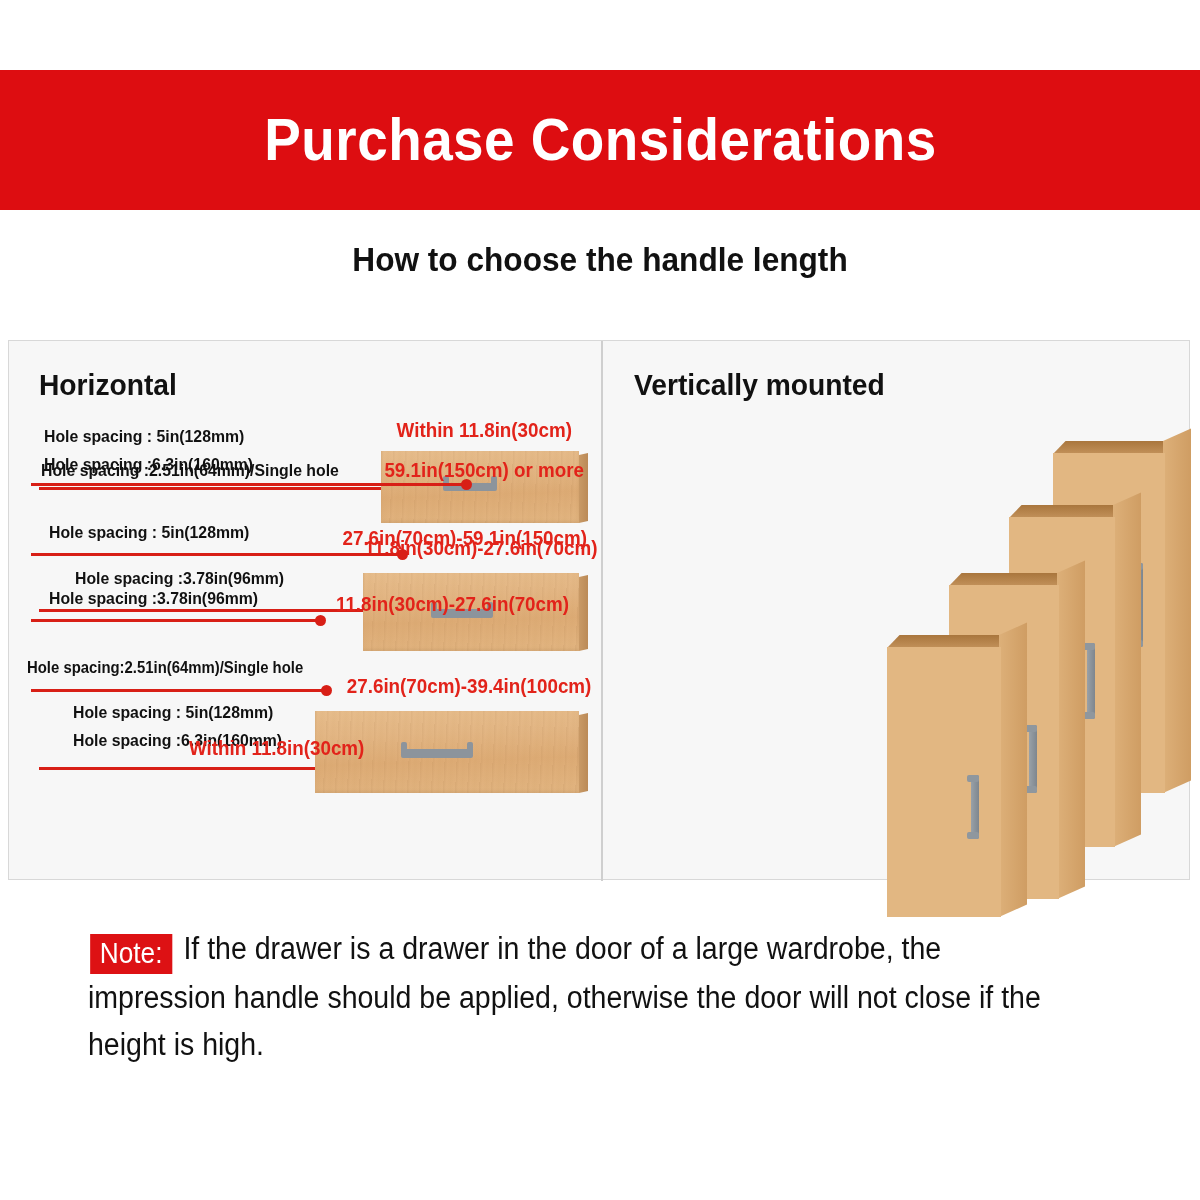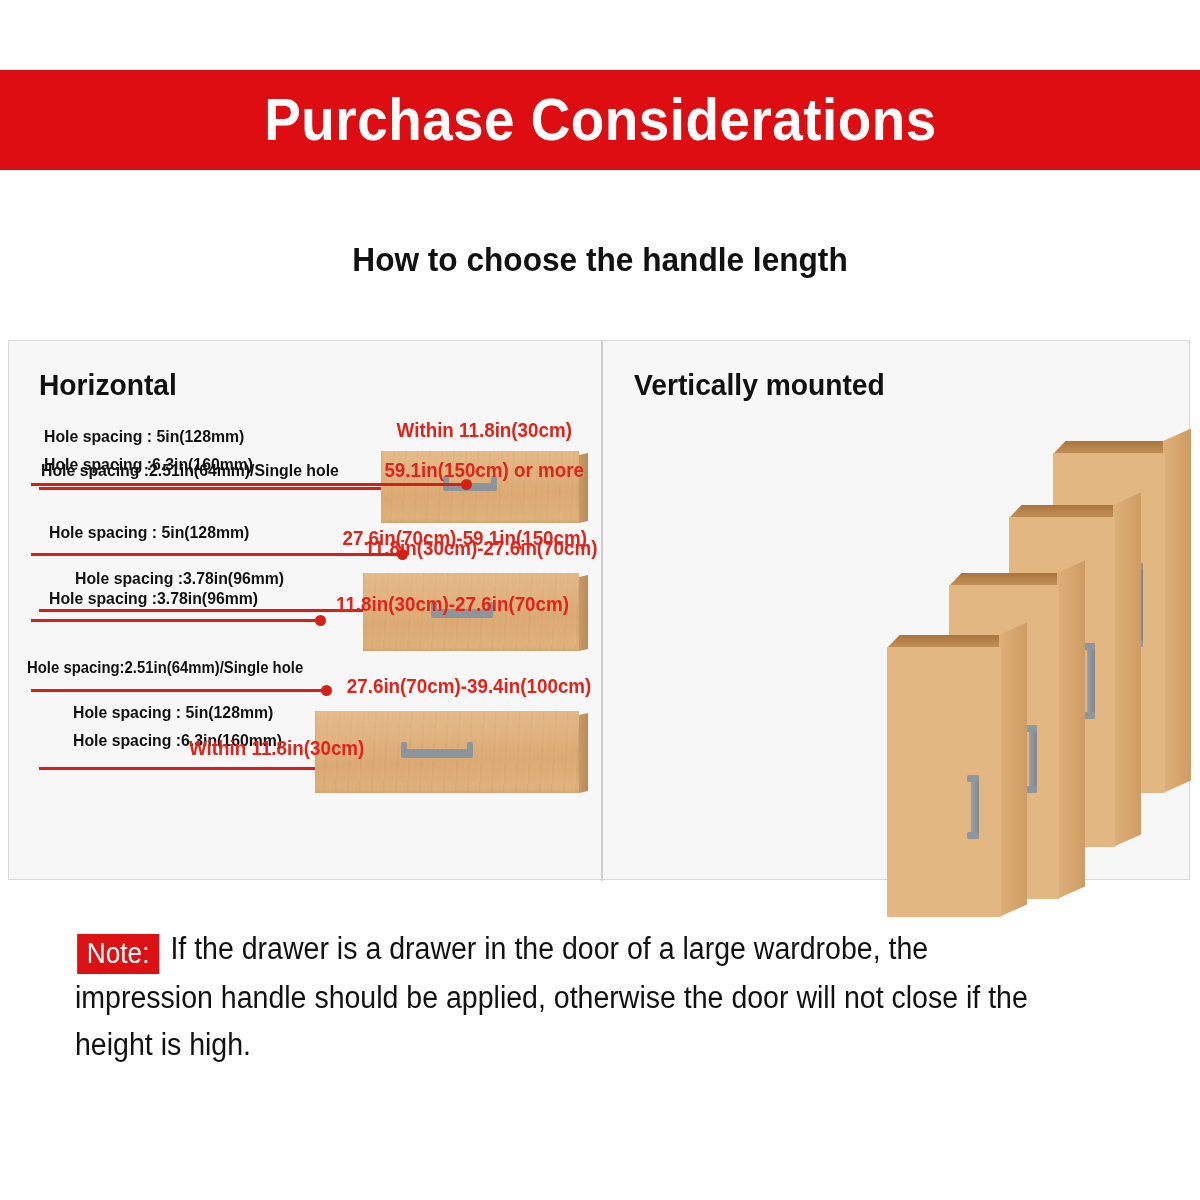--- a/index.html
+++ b/index.html
@@ -6,21 +6,21 @@
   body{
     width:1200px;height:1200px;
     background:#ffffff;
     font-family:"Liberation Sans", sans-serif;
     overflow:hidden;
     position:relative;
   }
 
   
   .banner{
-    position:absolute;left:0;top:70px;width:1200px;height:100px;
+    position:absolute;left:0;top:70px;width:1200px;height:140px;
     background:#dd0d11;
     display:flex;align-items:center;justify-content:center;
   }
   .banner-title{
     color:#ffffff;
     font-size:59px;
     font-weight:bold;
     letter-spacing:0.5px;
     transform:scaleX(0.93);
     white-space:nowrap;
@@ -156,21 +156,21 @@
   .door .dpull::before,
   .door .dpull::after{
     content:"";position:absolute;left:-4px;width:12px;height:7px;background:#8f979e;
     border-radius:2px;
   }
   .door .dpull::before{top:0;}
   .door .dpull::after{bottom:0;}
 
   
   .note-wrap{
-    position:absolute;left:75px;top:925px;width:1060px;
+    position:absolute;left:88px;top:925px;width:1060px;
   }
   .note-badge{
     display:inline-block;
     background:#dd1114;
     color:#ffffff;
     font-size:30px;
     font-weight:normal;
     padding:4px 11px 6px 11px;
     line-height:1;
     vertical-align:-4px;

